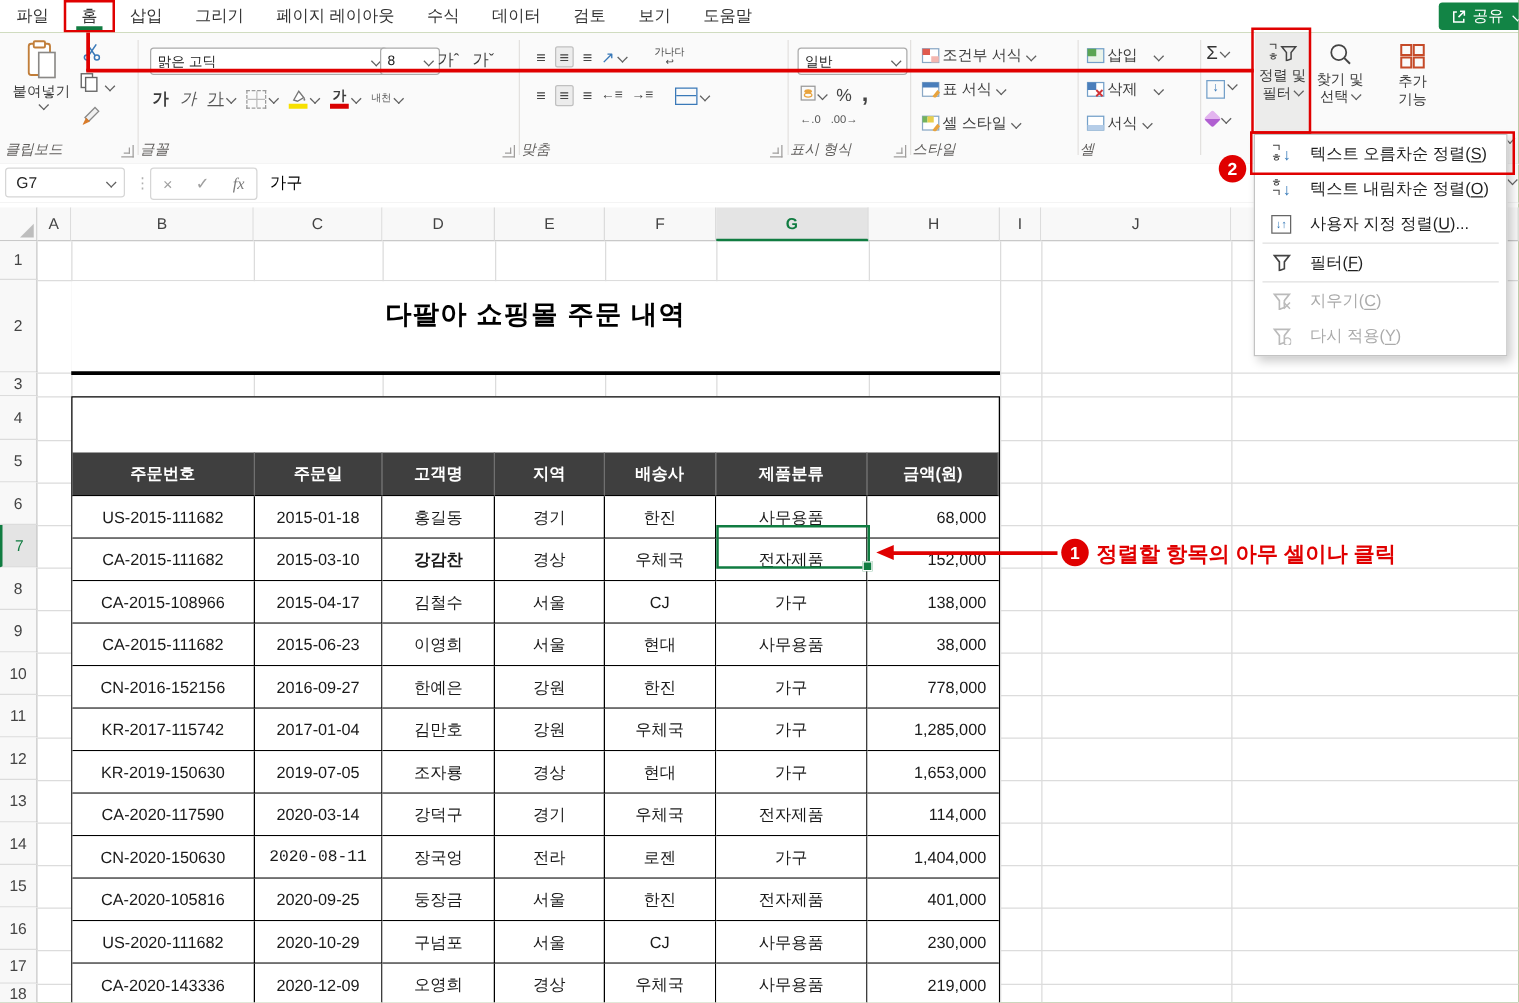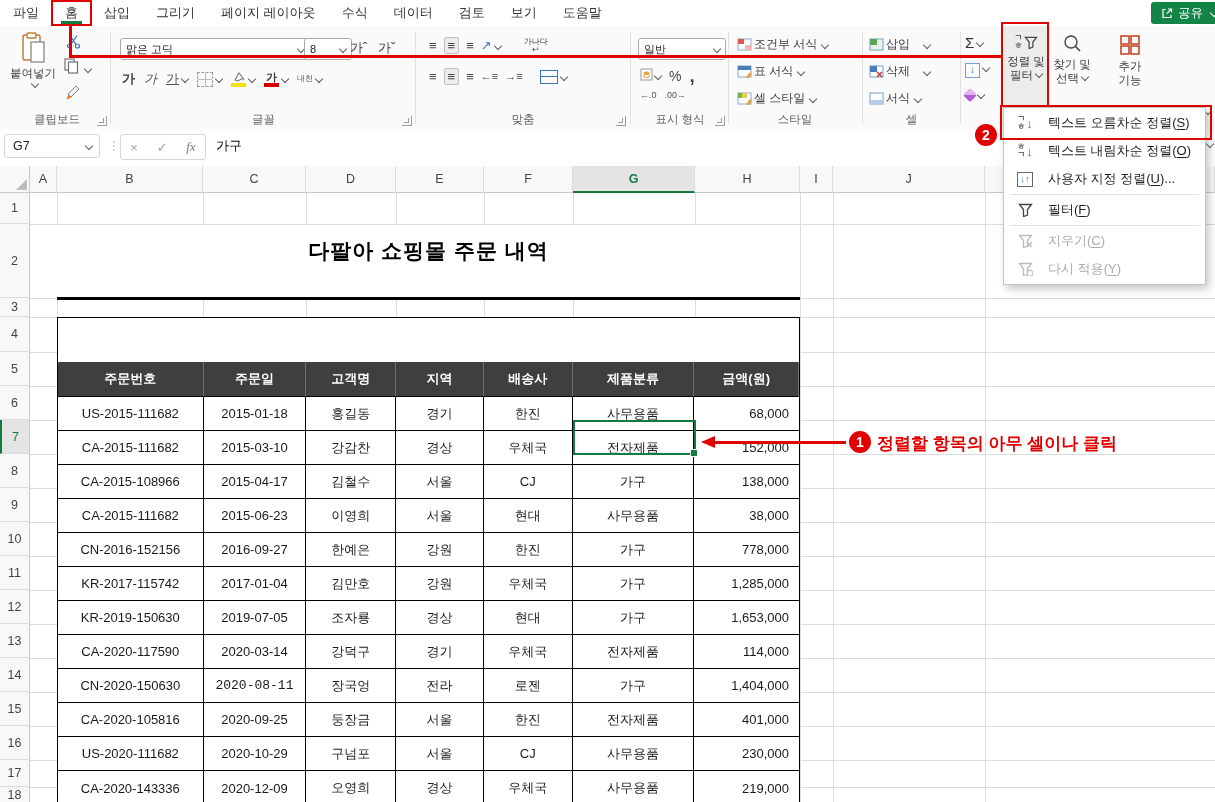--- a/index.html
+++ b/index.html
@@ -8,21 +8,21 @@
   
   #tabstrip{position:absolute;left:0;top:0;width:100%;height:26px;background:#fff;display:flex;align-items:center;}
   .tab{position:relative;padding:0 13px;font-size:13px;line-height:24px;color:#333;cursor:default;white-space:nowrap;}
   .tab.active{outline:2.5px solid #e00000;outline-offset:-1px;font-weight:400;}
   .tab.active::after{content:"";position:absolute;left:9px;right:9px;bottom:1px;height:3px;background:#127c42;}
   #share-btn{position:absolute;right:-12px;top:2px;height:22px;background:#128445;color:#fff;font-size:12.5px;
              display:flex;align-items:center;gap:5px;padding:0 10px;border-radius:3px;}
   
   #ribbon{position:absolute;left:0;top:26px;width:100%;height:105px;background:#fafafa;border-bottom:1px solid #d8d8d8;font-size:12px;color:#3b3b3b;}
   .vsep{position:absolute;top:6px;height:92px;width:1px;background:#e3e1df;}
-  .grp-label{position:absolute;bottom:4px;left:0;right:0;text-align:center;font-size:11.5px;color:#605e5c;}
+  .grp-label{position:absolute;bottom:4px;left:0;right:0;text-align:left;font-size:11.5px;color:#605e5c;font-style:italic;}
   .launcher{position:absolute;bottom:5px;right:3px;width:9px;height:9px;border-left:1px solid #8a8886;border-top:1px solid #8a8886;transform:rotate(180deg);opacity:.8;}
   .launcher::after{content:"";position:absolute;left:2px;top:2px;width:4px;height:4px;border-left:1px solid #8a8886;border-top:1px solid #8a8886;}
   .chev{display:inline-block;width:5px;height:5px;border-right:1.3px solid currentColor;border-bottom:1.3px solid currentColor;transform:rotate(45deg);margin-left:3px;vertical-align:2px;color:#5f5f5f;}
   .rbtn{display:flex;align-items:center;gap:2px;padding:1px 3px;border-radius:2px;}
   .sel-state{background:#ececec;border:1px solid #c0c0c0;border-radius:2px;}
   .inputbox{background:#fff;border:1px solid #ababab;border-radius:3px;height:20px;display:flex;align-items:center;padding:0 5px;font-size:11px;color:#222;}
   .al-ico{font-size:13px;color:#444;line-height:13px;}
   .two-line{font-size:11.5px;line-height:14px;text-align:center;color:#3b3b3b;}
   .bigbtn{position:absolute;display:flex;flex-direction:column;align-items:center;justify-content:flex-start;}
   
@@ -439,21 +439,21 @@
           <div class="tcell" style="width: 103px; height: 34px;">2015-01-18</div>
           <div class="tcell" style="width: 90px; height: 34px;">홍길동</div>
           <div class="tcell" style="width: 88px; height: 34px;">경기</div>
           <div class="tcell" style="width: 89px; height: 34px;">한진</div>
           <div class="tcell" style="width: 122px; height: 34px;">사무용품</div>
           <div class="tcell num" style="width: 105px; height: 34px;">68,000</div>
         </div>
         <div class="trow">
           <div class="tcell" style="width: 146px; height: 34px;">CA-2015-111682</div>
           <div class="tcell" style="width: 103px; height: 34px;">2015-03-10</div>
-          <div class="tcell" style="width: 90px; height: 34px;">강감찬</div>
+          <div class="tcell" style="width: 90px; height: 34px; font-weight: bold;">강감찬</div>
           <div class="tcell" style="width: 88px; height: 34px;">경상</div>
           <div class="tcell" style="width: 89px; height: 34px;">우체국</div>
           <div class="tcell" style="width: 122px; height: 34px;">전자제품</div>
           <div class="tcell num" style="width: 105px; height: 34px;">152,000</div>
         </div>
         <div class="trow">
           <div class="tcell" style="width: 146px; height: 34px;">CA-2015-108966</div>
           <div class="tcell" style="width: 103px; height: 34px;">2015-04-17</div>
           <div class="tcell" style="width: 90px; height: 34px;">김철수</div>
           <div class="tcell" style="width: 88px; height: 34px;">서울</div>

